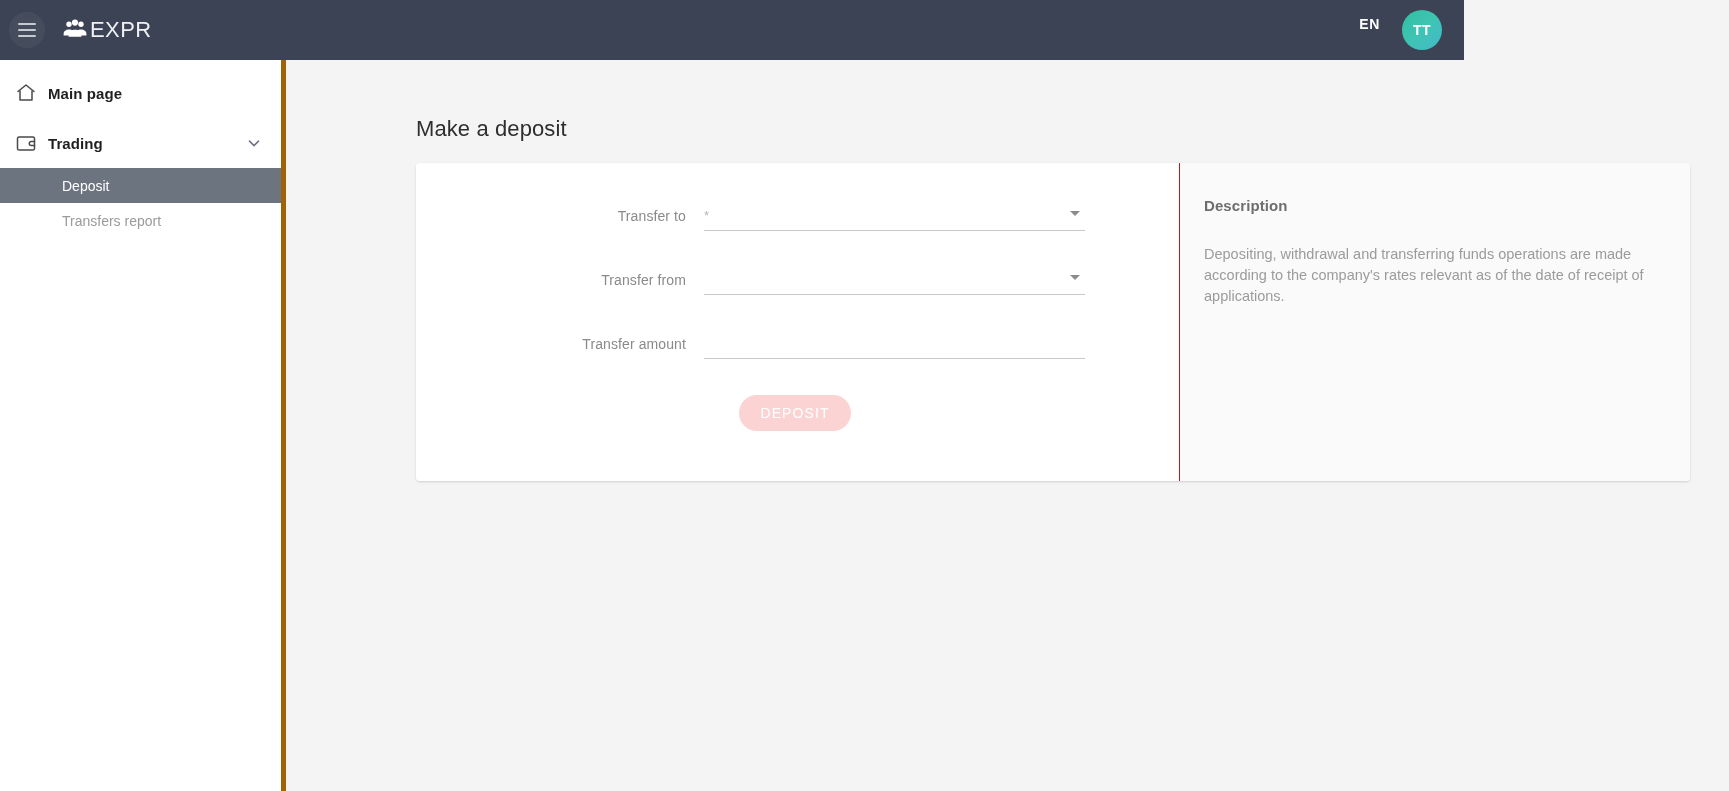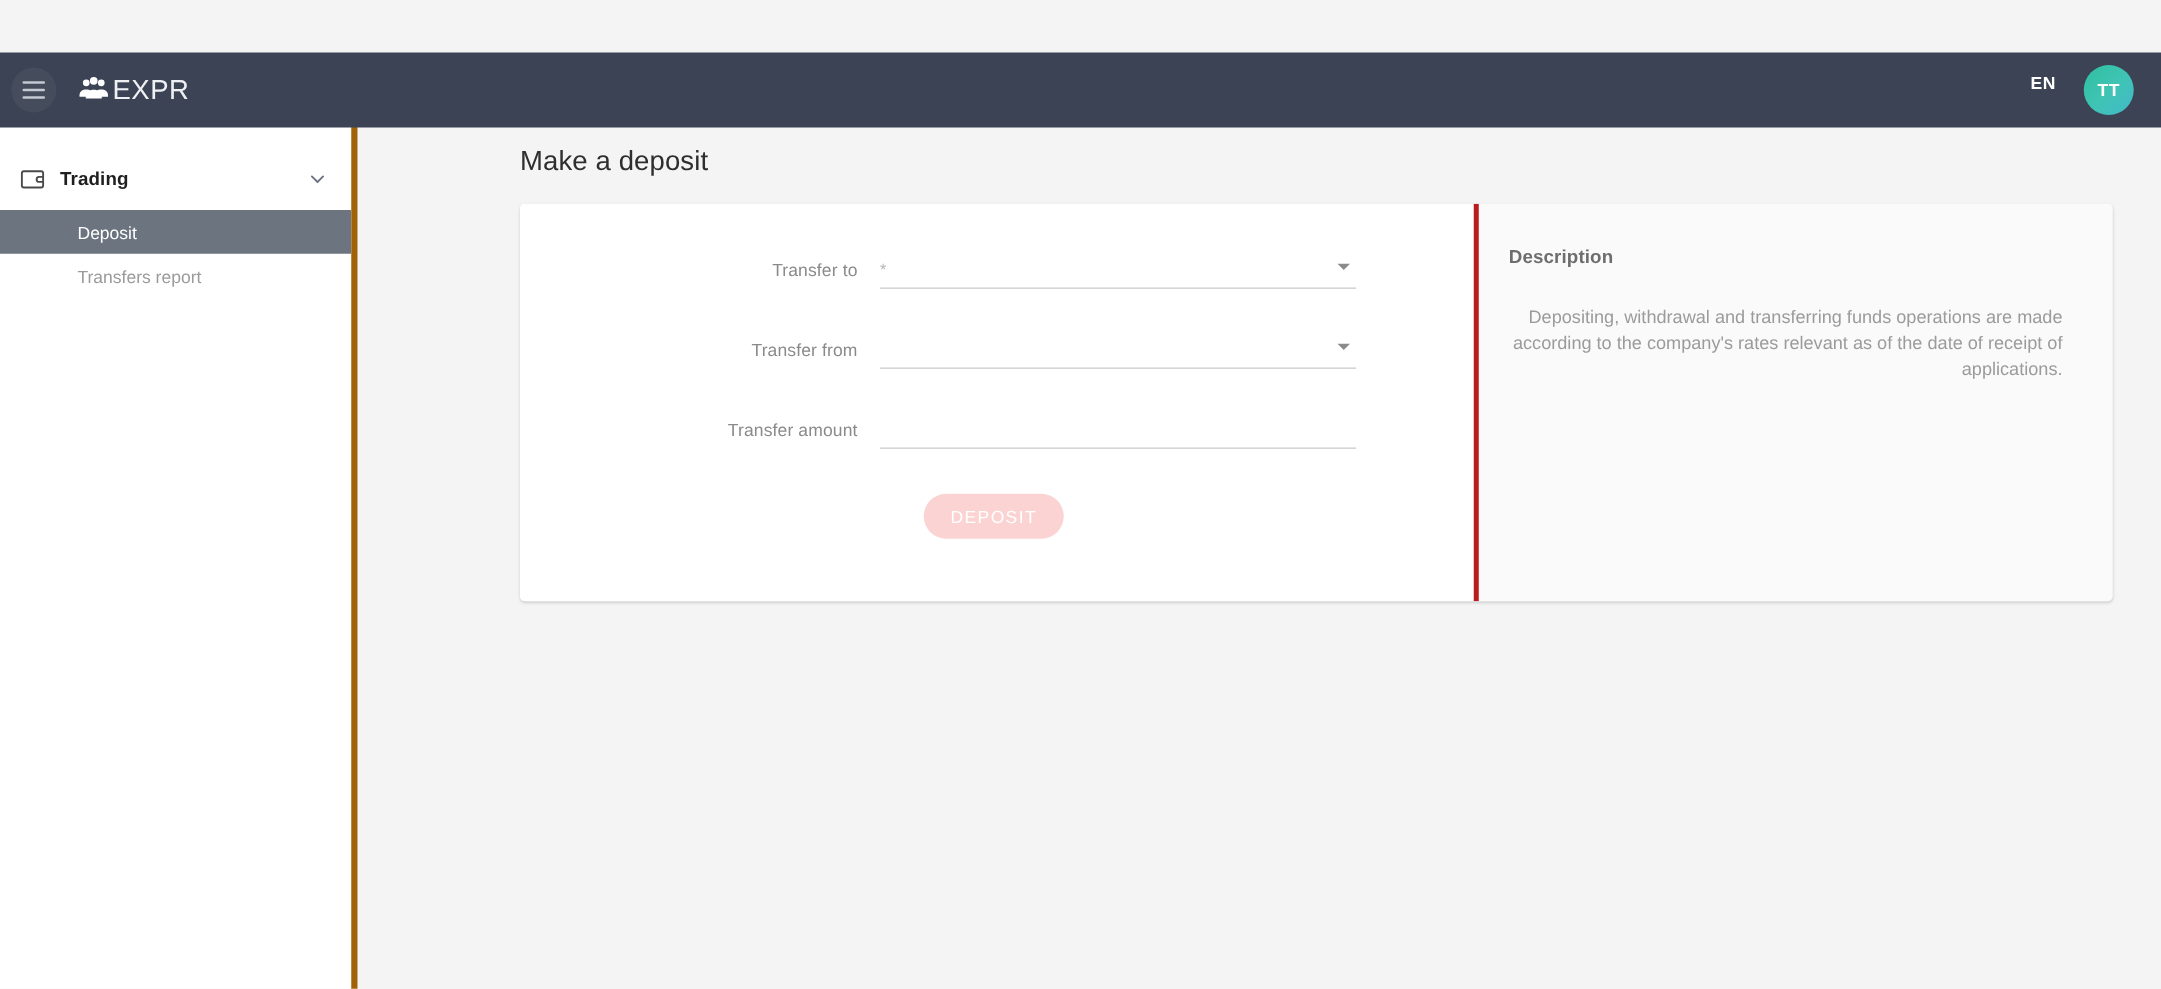--- a/index.html
+++ b/index.html
@@ -14,27 +14,26 @@
     font-family: "Liberation Sans", sans-serif;
     background: #f4f4f4;
     color: #3a3a3a;
     -webkit-font-smoothing: antialiased;
   }
 
   
   .topbar {
     position: absolute;
     top: 0; left: 0;
-    width: 1729px;
+    width: 1464px;
     height: 60px;
     background: #3b4354;
     display: flex;
     align-items: center;
     z-index: 30;
-    margin-top: 42px;
   }
 
   .hamburger-btn {
     width: 36px; height: 36px;
     margin-left: 9px;
     border-radius: 50%;
     background: rgba(255,255,255,0.055);
     display: flex;
     flex-direction: column;
     align-items: center;
@@ -244,37 +243,36 @@
     font-family: "Liberation Sans", sans-serif;
     font-size: 14px;
     font-weight: 500;
     letter-spacing: 1.1px;
     cursor: default;
     margin-left: 35px;
   }
 
   .card-desc {
     flex: 1;
-    border-left: 4px solid #b91c1c;
+    border-left: 1px solid #b91c1c;
     background: #fafafa;
     padding: 34px 40px 0 24px;
   }
   .desc-title {
     font-size: 15px;
     font-weight: bold;
     color: #6e6e6e;
     margin-bottom: 30px;
     letter-spacing: 0.1px;
   }
   .desc-body {
     font-size: 14.5px;
     line-height: 21px;
     color: #9b9b9b;
     max-width: 468px;
-    text-align: right;
   }
 </style>
 </head>
 <body>
 
 <div class="topbar">
 
   <div class="hamburger-btn">
     <span></span>
     <span></span>

